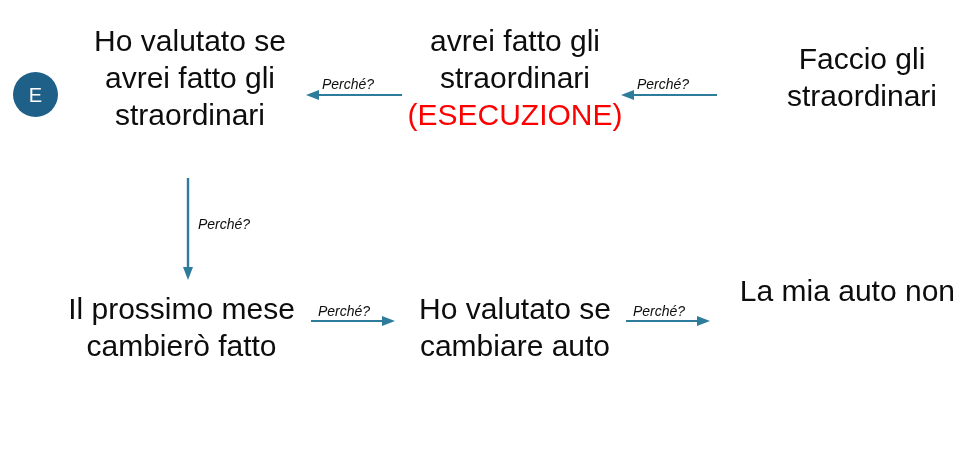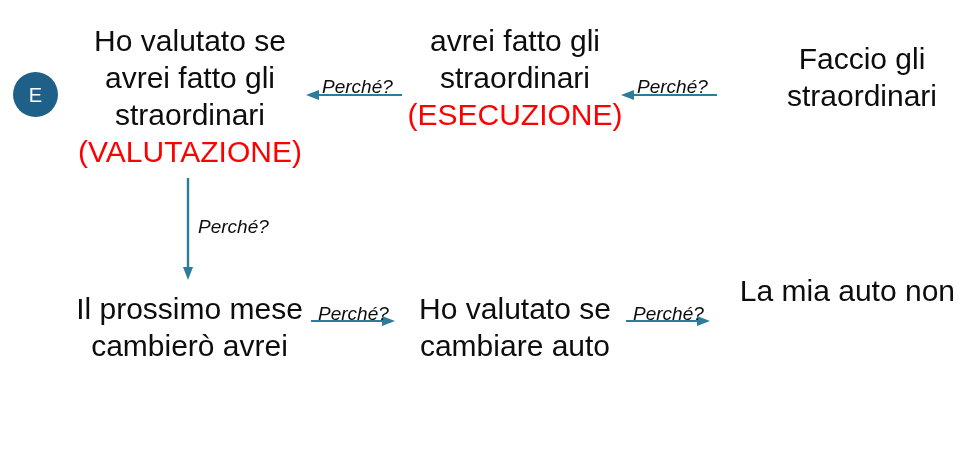--- a/index.html
+++ b/index.html
@@ -54,33 +54,33 @@
     color: #FF0000;
     display: block;
   }
   .node .ln {
     display: block;
   }
 
   .node-valutazione-straordinari { left: 40px;  top: 22px;  width: 300px; }
   .node-decisione-straordinari   { left: 390px; top: 22px;  width: 250px; }
   .node-esecuzione-straordinari  { left: 742px; top: 40px;  width: 240px; }
-  .node-prossimo-mese            { left: 52px;  top: 290px; width: 275px; }
+  .node-prossimo-mese            { left: 44px;  top: 290px; width: 275px; }
   .node-valutato-cambiare        { left: 390px; top: 290px; width: 250px; }
   .node-auto-radica              { left: 700px; top: 272px; width: 255px; text-align: right; }
 
   
   .arrow {
     position: absolute;
   }
   .arrow svg { display: block; overflow: visible; }
 
   .arrow-label {
     position: absolute;
-    font-size: 19px;
+    font-size: 14px;
     font-style: italic;
     color: #0d0d0d;
     font-family: "Liberation Sans", sans-serif;
     white-space: nowrap;
   }
 
   .arr-dec-to-val  { left: 306px; top: 88px;  }
   .lbl-dec-to-val  { left: 322px; top: 76px;  }
 
   .arr-exe-to-dec  { left: 621px; top: 88px;  }
@@ -101,37 +101,36 @@
 <div id="canvas">
 
   <div class="badge">
     <span class="badge-letter">E</span>
   </div>
 
   <div class="node node-valutazione-straordinari">
     <span class="ln">Ho valutato se</span>
     <span class="ln">avrei fatto gli</span>
     <span class="ln">straordinari</span>
-    <span class="red">(VALUTAZIONE)</span>
   </div>
 
   <div class="node node-decisione-straordinari">
     <span class="ln">avrei fatto gli</span>
     <span class="ln">straordinari</span>
     <span class="red">(ESECUZIONE)</span>
   </div>
 
   <div class="node node-esecuzione-straordinari">
     <span class="ln">Faccio gli</span>
     <span class="ln">straordinari</span>
   </div>
 
   <div class="node node-prossimo-mese">
     <span class="ln">Il prossimo mese</span>
-    <span class="ln">cambierò avrei</span>
+    <span class="ln">cambierò fatto</span>
   </div>
 
   <div class="node node-valutato-cambiare">
     <span class="ln">Ho valutato se</span>
     <span class="ln">cambiare auto</span>
   </div>
 
   <div class="node node-auto-radica">
     <span class="ln">La mia auto non</span>
   </div>

